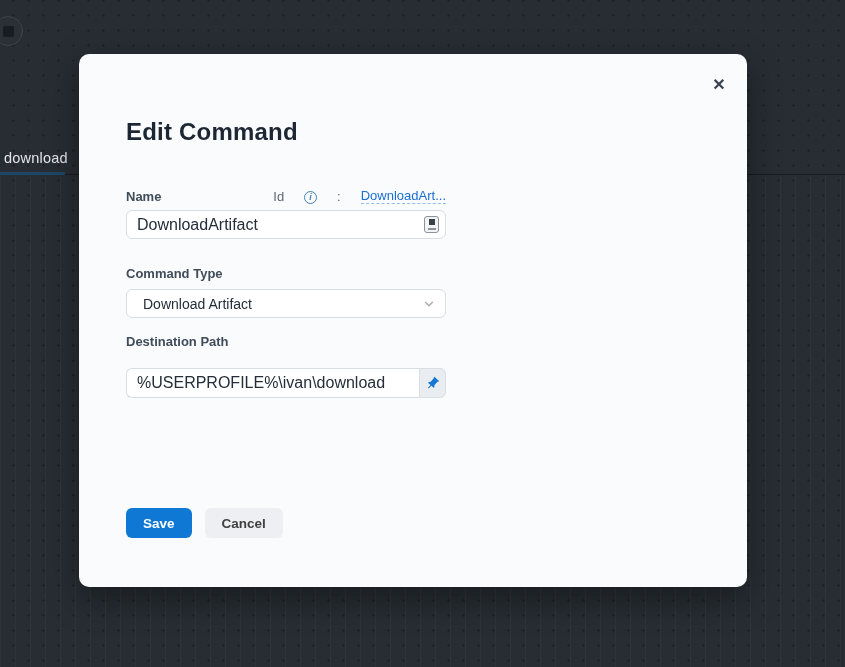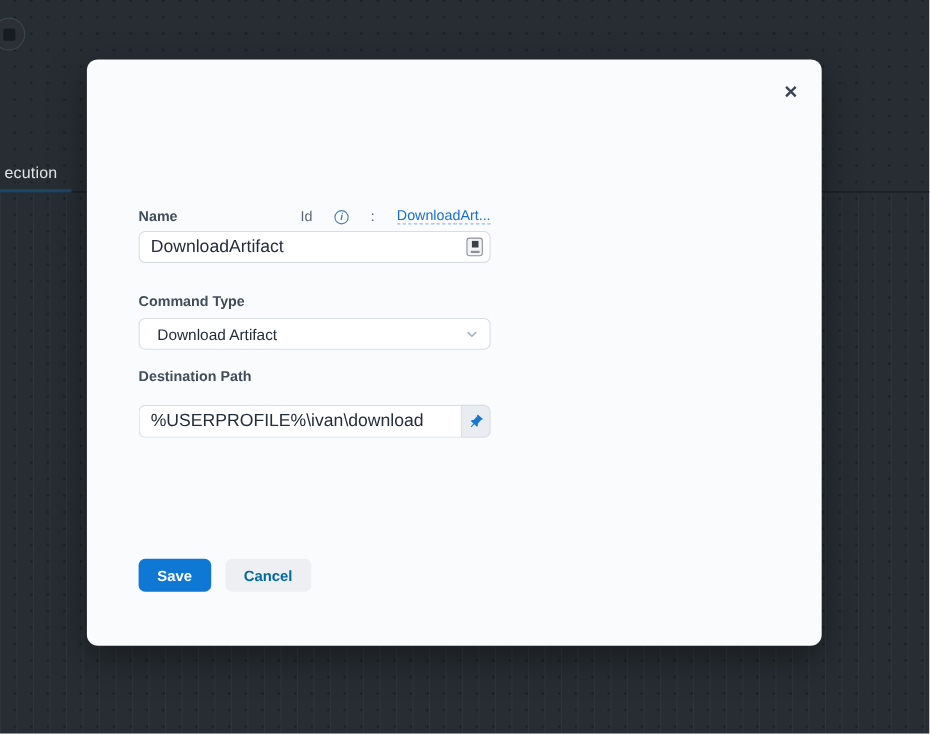--- a/index.html
+++ b/index.html
@@ -95,39 +95,40 @@
     background:#e9edf1; display:flex; align-items:center; justify-content:center; cursor:pointer; padding:0;
   }
   .pin-rot{ display:flex; transform:rotate(42deg); }
 
   .btn-row{ position:absolute; top:320px; left:0; display:flex; gap:13px; }
   .btn{
     height:30px; border:none; border-radius:6px; font-size:13.5px; font-weight:700;
     font-family:"Liberation Sans","DejaVu Sans",sans-serif; cursor:pointer; padding:4px 17px;
   }
   .btn-save{ background:#0f78d4; color:#ffffff; }
-  .btn-cancel{ background:#edeff2; color:#0369a1; }
+  .btn-cancel{ background:#edeff2; color:#404040; }
 </style>
 </head>
 <body>
 
 <div class="stage">
   <div class="canvas-grid"></div>
 
   <div class="topbar">
     <button class="stop-btn">
       <span class="stop-square"></span>
     </button>
-    <span class="tab">ecution</span>
+    <span class="tab">download</span>
     <div class="tab-underline"></div>
   </div>
 
   <div class="modal">
     <button class="close-btn">✕</button>
 
+    <h1 class="modal-title">Edit Command</h1>
 
     <div class="form">
 
       <div class="name-row">
         <span class="label">Name</span>
         <span class="id-part">
           <span>Id</span>
           <span class="info-icon">i</span>
           <span>:</span>
           <a class="id-link">DownloadArt...</a>

